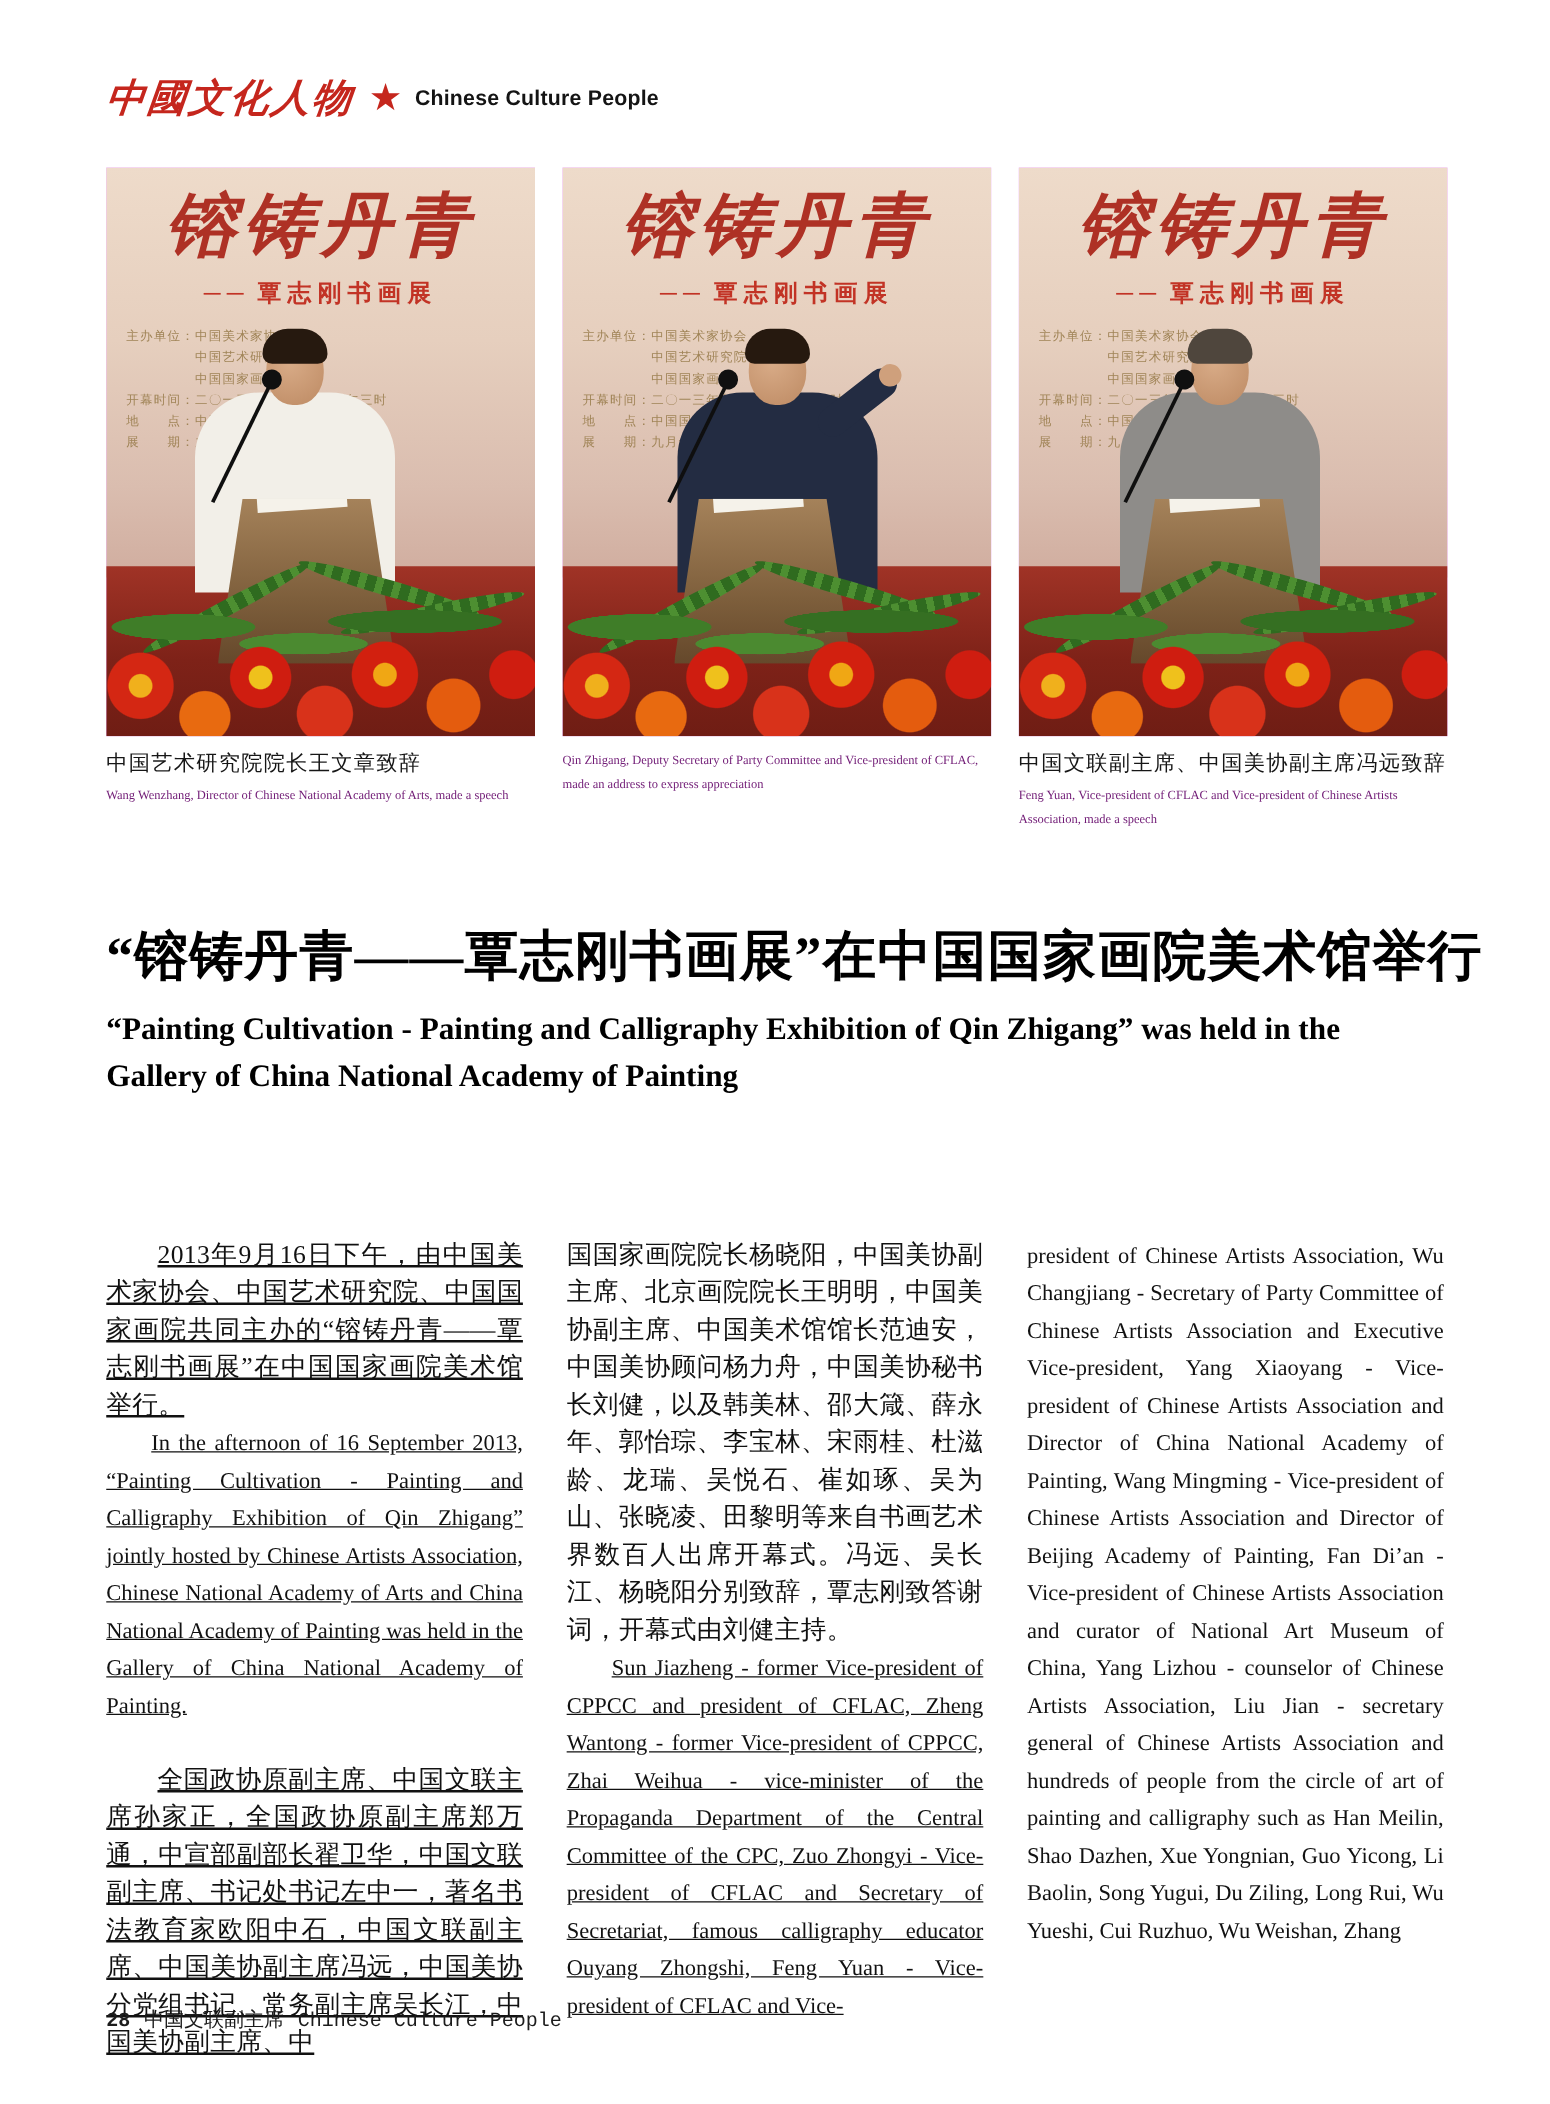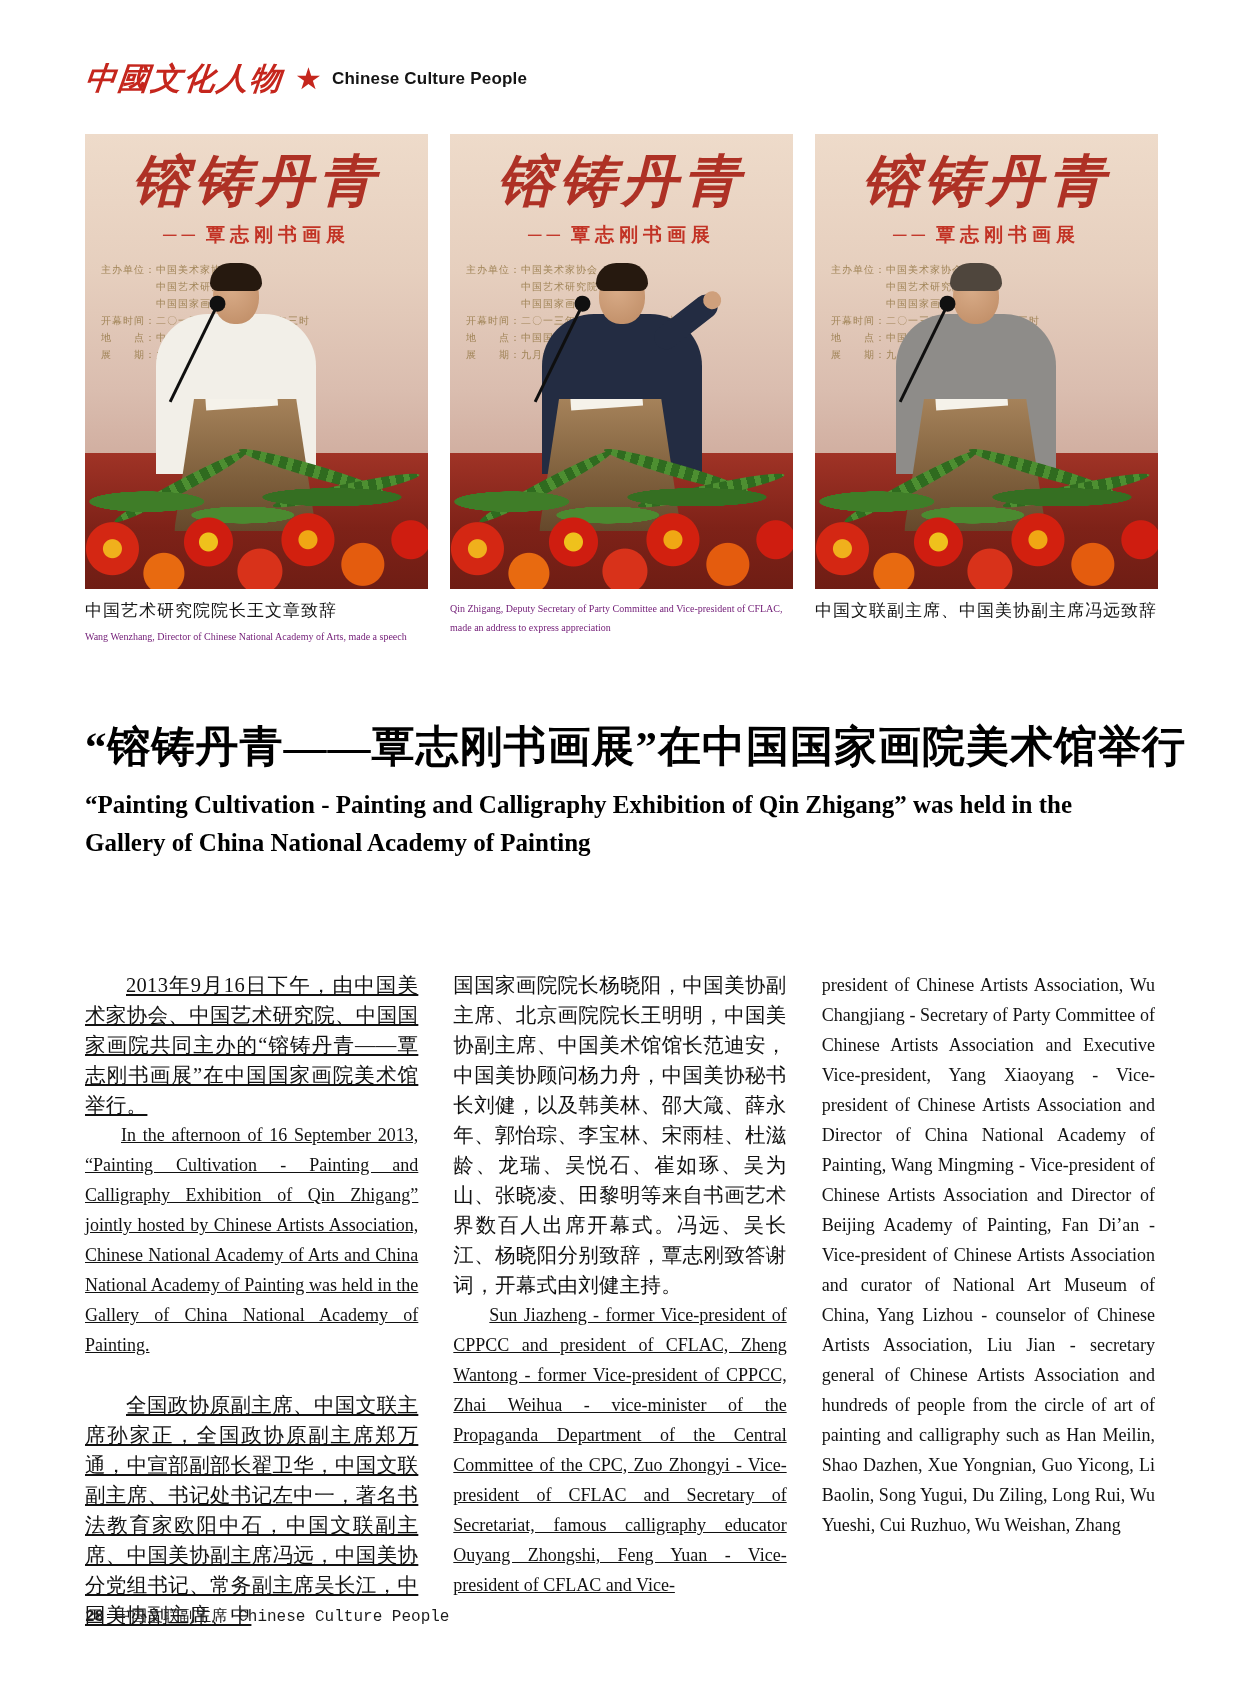--- a/index.html
+++ b/index.html
@@ -213,20 +213,21 @@
         <div class="mic"></div>
         <div class="fronds">
             <i></i>
             <i></i>
             <i></i>
           </div>
         <div class="flowers"></div>
       </div>
       <figcaption>
         <div class="cap-zh">中国文联副主席、中国美协副主席冯远致辞</div>
+        <div class="cap-en">Feng Yuan, Vice-president of CFLAC and Vice-president of Chinese Artists Association, made a speech</div>
       </figcaption>
     </figure>
   </div>
 
   <div class="headline">
     <div class="headline-zh">“镕铸丹青——覃志刚书画展”在中国国家画院美术馆举行</div>
     <div class="headline-en">“Painting Cultivation - Painting and Calligraphy Exhibition of Qin Zhigang” was held in the Gallery of China National Academy of Painting</div>
   </div>
 
   <div class="article" id="article">

